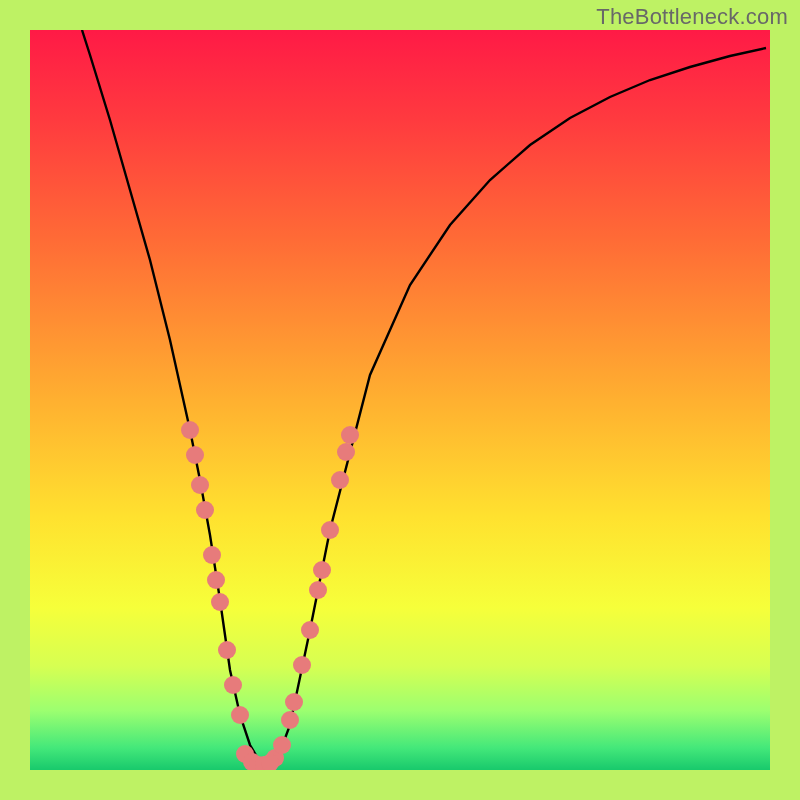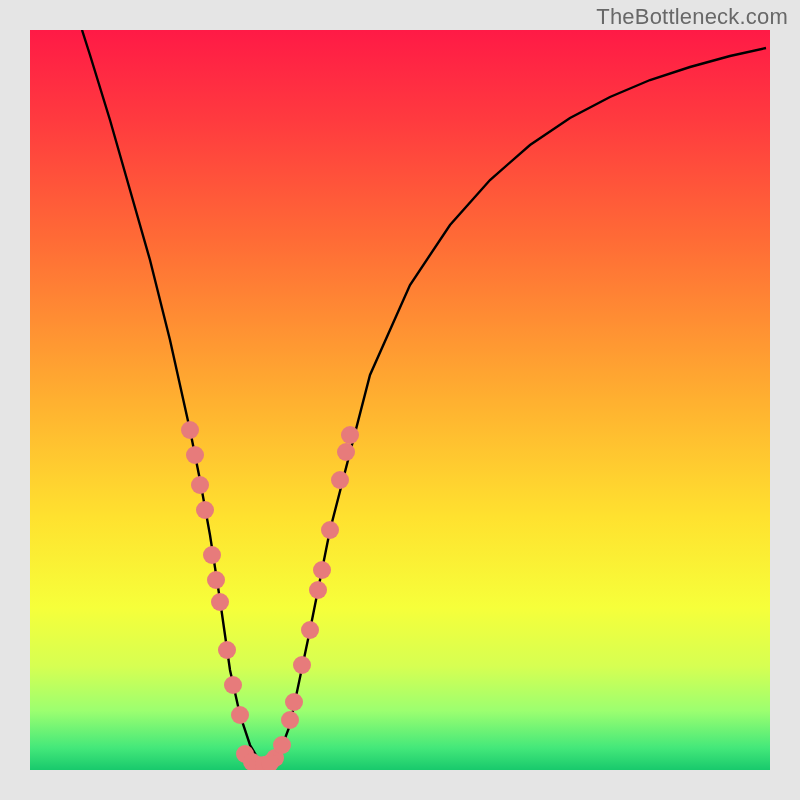--- a/index.html
+++ b/index.html
@@ -8,21 +8,21 @@
     width: 800px;
     height: 800px;
     overflow: hidden;
     background: #000;
     font-family: Arial, Helvetica, sans-serif;
   }
   .frame {
     position: relative;
     width: 800px;
     height: 800px;
-    background: #e5e5e5;
+    background: #bef264;
   }
   .watermark {
     position: absolute;
     top: 4px;
     right: 12px;
     color: #686868;
     font-size: 22px;
     font-weight: 400;
     letter-spacing: 0.2px;
     z-index: 10;

